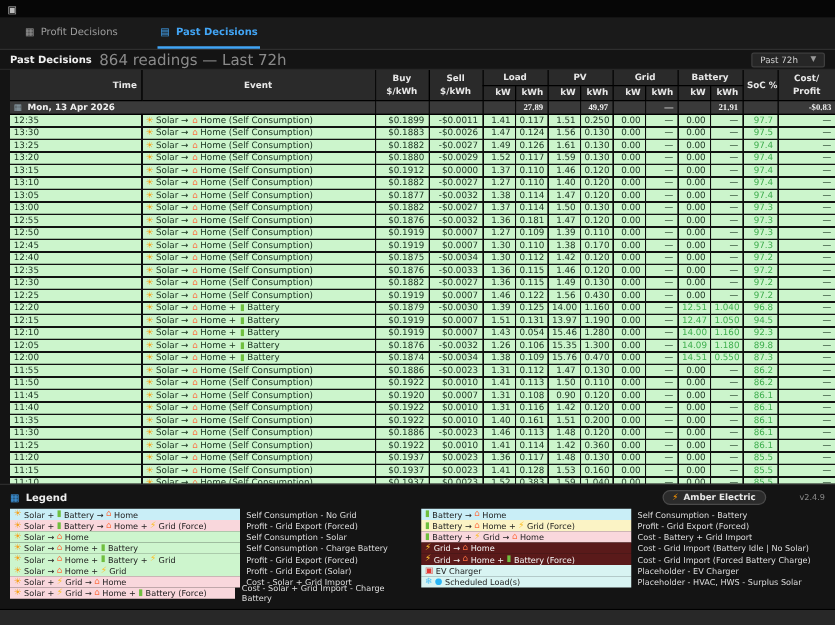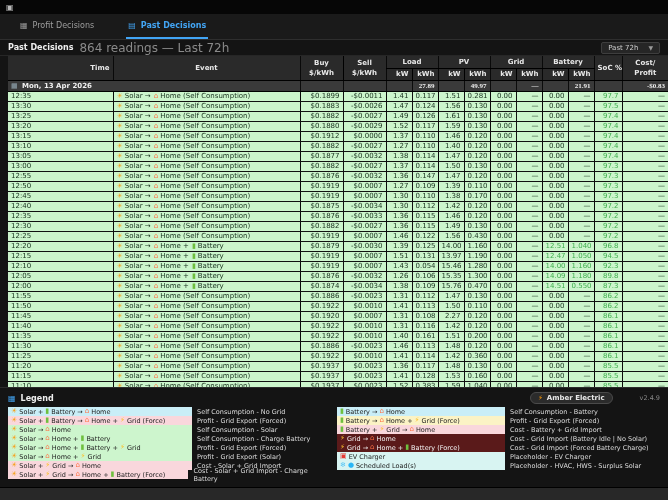--- a/index.html
+++ b/index.html
@@ -173,21 +173,21 @@
         <td class="num tot-red">-$0.83</td>
       </tr>
     <tr>
           <td class="c-time">12:35</td>
           <td class="c-event gb"><span class="icn" style="color: rgb(246, 162, 29);">☀</span><span class="seg">Solar →</span><span class="icn" style="color: rgb(255, 112, 67);">⌂</span><span class="seg">Home (Self Consumption)</span></td>
           <td class="num gb">$0.1899</td>
           <td class="num">-$0.0011</td>
           <td class="num gb">1.41</td>
           <td class="num">0.117</td>
           <td class="num gb">1.51</td>
-          <td class="num">0.281</td>
+          <td class="num">0.250</td>
           <td class="num gb">0.00</td>
           <td class="num">—</td>
           <td class="num gb">0.00</td>
           <td class="num">—</td>
           <td class="num gb soc">97.7</td>
           <td class="num gb">—</td>
         </tr>
         <tr>
           <td class="c-time">13:30</td>
           <td class="c-event gb"><span class="icn" style="color: rgb(246, 162, 29);">☀</span><span class="seg">Solar →</span><span class="icn" style="color: rgb(255, 112, 67);">⌂</span><span class="seg">Home (Self Consumption)</span></td>
@@ -299,21 +299,21 @@
           <td class="num">—</td>
           <td class="num gb soc">97.3</td>
           <td class="num gb">—</td>
         </tr>
         <tr>
           <td class="c-time">12:55</td>
           <td class="c-event gb"><span class="icn" style="color: rgb(246, 162, 29);">☀</span><span class="seg">Solar →</span><span class="icn" style="color: rgb(255, 112, 67);">⌂</span><span class="seg">Home (Self Consumption)</span></td>
           <td class="num gb">$0.1876</td>
           <td class="num">-$0.0032</td>
           <td class="num gb">1.36</td>
-          <td class="num">0.147</td>
+          <td class="num">0.181</td>
           <td class="num gb">1.47</td>
           <td class="num">0.120</td>
           <td class="num gb">0.00</td>
           <td class="num">—</td>
           <td class="num gb">0.00</td>
           <td class="num">—</td>
           <td class="num gb soc">97.3</td>
           <td class="num gb">—</td>
         </tr>
         <tr>
@@ -524,21 +524,21 @@
           <td class="num gb soc">86.2</td>
           <td class="num gb">—</td>
         </tr>
         <tr>
           <td class="c-time">11:45</td>
           <td class="c-event gb"><span class="icn" style="color: rgb(246, 162, 29);">☀</span><span class="seg">Solar →</span><span class="icn" style="color: rgb(255, 112, 67);">⌂</span><span class="seg">Home (Self Consumption)</span></td>
           <td class="num gb">$0.1920</td>
           <td class="num">$0.0007</td>
           <td class="num gb">1.31</td>
           <td class="num">0.108</td>
-          <td class="num gb">2.27</td>
+          <td class="num gb">0.90</td>
           <td class="num">0.120</td>
           <td class="num gb">0.00</td>
           <td class="num">—</td>
           <td class="num gb">0.00</td>
           <td class="num">—</td>
           <td class="num gb soc">86.1</td>
           <td class="num gb">—</td>
         </tr>
         <tr>
           <td class="c-time">11:40</td>

